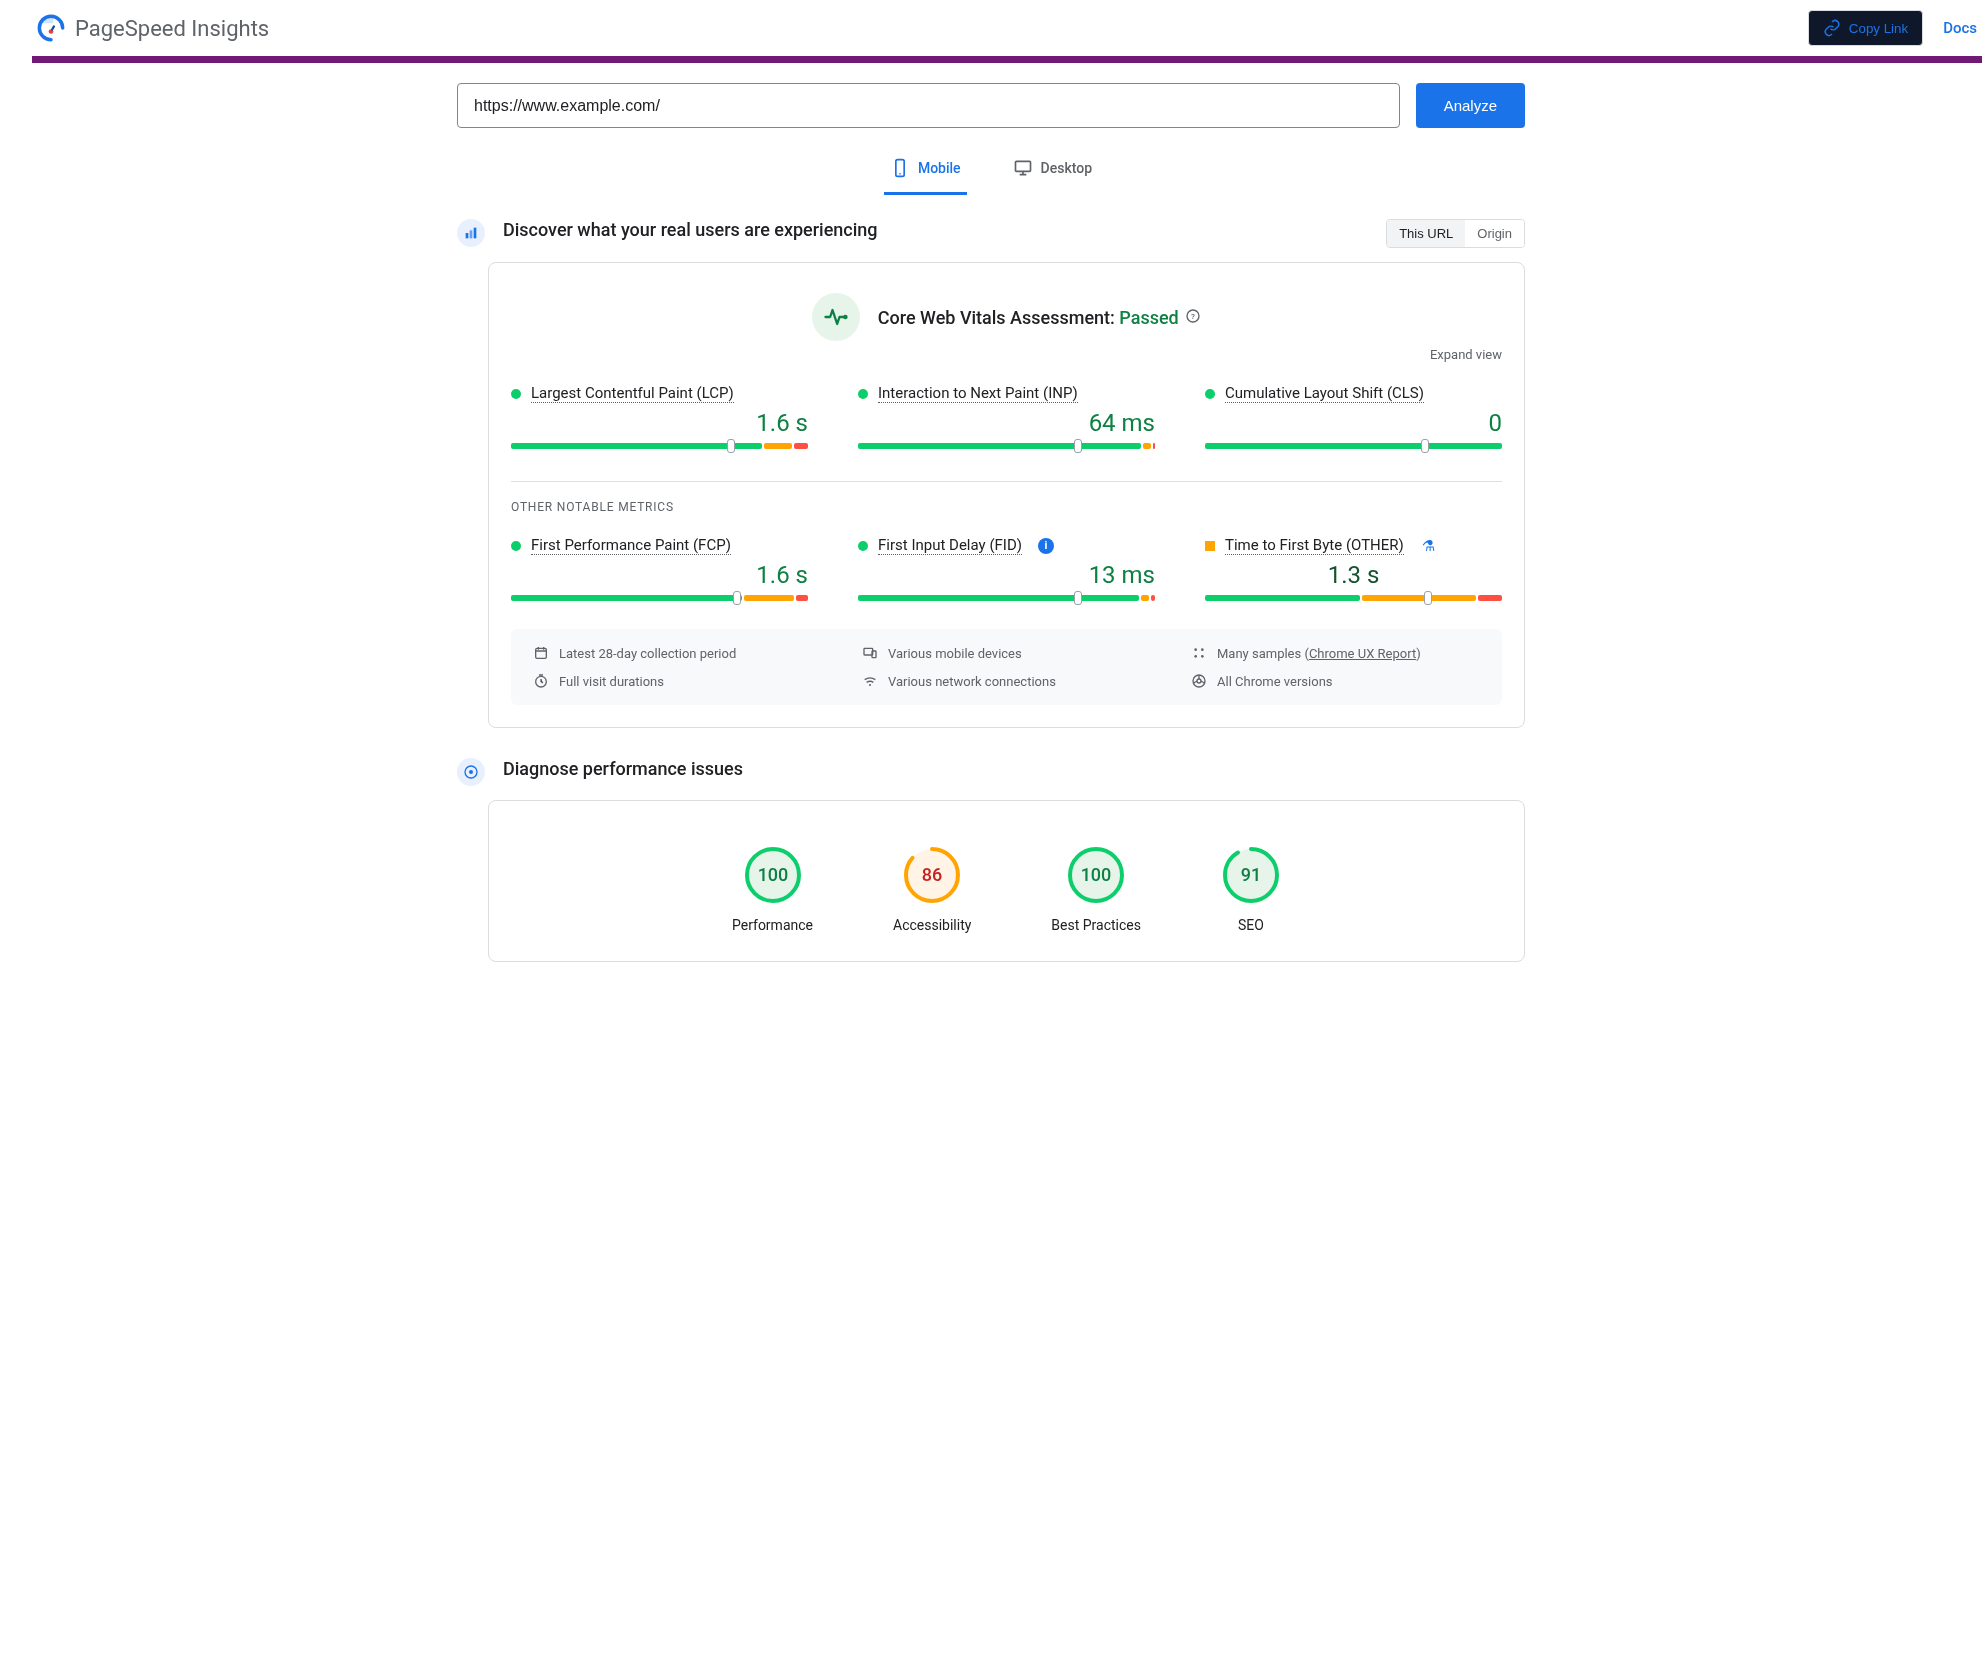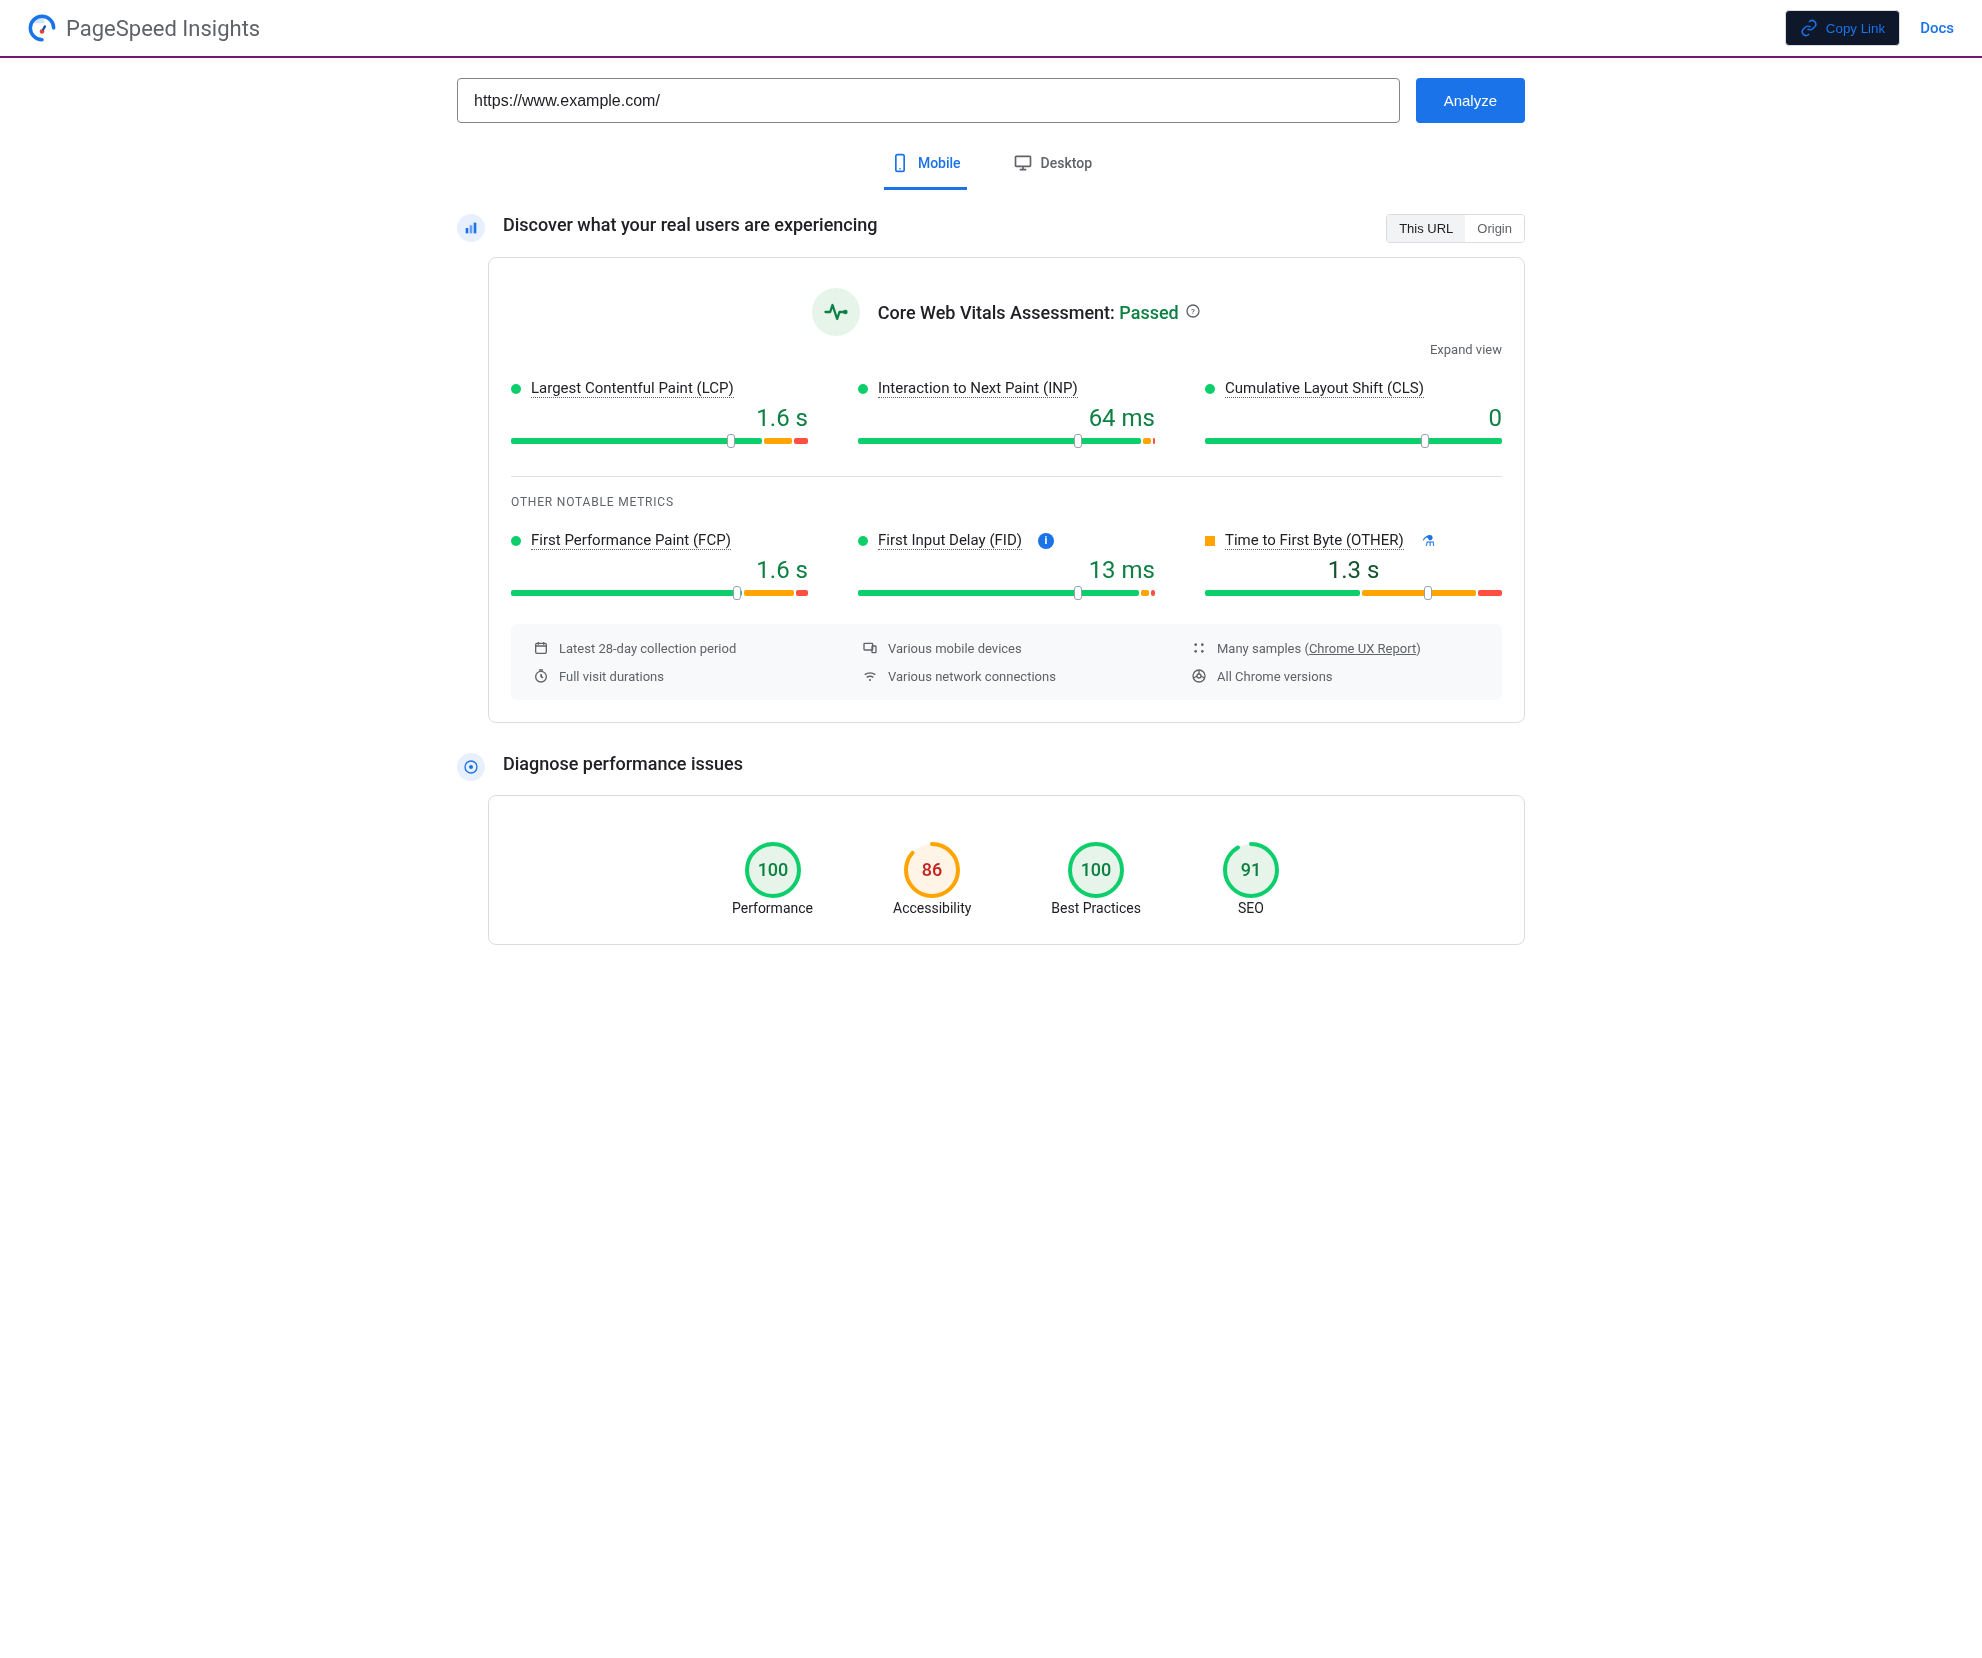--- a/index.html
+++ b/index.html
@@ -1,19 +1,19 @@
 <!DOCTYPE html>
 <html><head>
 <meta charset="utf-8">
 <style>
 * { box-sizing: border-box; margin: 0; padding: 0; }
 body { font-family: Roboto, "Helvetica Neue", Arial, sans-serif; color: #202124; background: #fff; font-size: 14px; }
 a { text-decoration: none; }
 
-.topbar { display: flex; align-items: center; padding: 10px 28px; border-bottom: 2px solid #701a75; }
+.topbar { display: flex; align-items: center; padding: 10px 5px; border-bottom: 7px solid #701a75; margin-left: 32px; }
 .logo { display: flex; align-items: center; gap: 10px; }
 .logo-icon { width: 28px; height: 28px; }
 .logo-text { font-size: 22px; color: #5f6368; font-weight: 400; }
 .topbar-spacer { flex: 1; }
 .copy-link-btn { display: flex; align-items: center; gap: 8px; border: 1px solid #dadce0; border-radius: 4px; padding: 8px 14px; color: #1a73e8; font-weight: 500; cursor: pointer; background: #0f172a; margin-right: 20px; }
 .docs-link { color: #1a73e8; font-weight: 500; font-size: 15px; }
 
 .container { max-width: 1068px; margin: 0 auto; padding: 20px 0; }
 .url-row { display: flex; gap: 16px; margin-bottom: 20px; }
 .url-input { flex: 1; border: 1px solid #80868b; border-radius: 4px; padding: 2px 16px; font-size: 16px; color: #202124; }
@@ -59,21 +59,21 @@
 
 .divider { border: none; border-top: 1px solid #e0e0e0; margin: 32px 0 18px; }
 .subhead { font-size: 12px; letter-spacing: 0.8px; color: #5f6368; margin-bottom: 20px; text-transform: uppercase; }
 
 .info-block { background: #f8f9fa; border-radius: 6px; padding: 16px 22px; margin-top: 28px; display: grid; grid-template-columns: repeat(3, 1fr); gap: 12px 40px; }
 .info-item { display: flex; align-items: center; gap: 10px; color: #5f6368; font-size: 13px; }
 .info-item .ic { width: 16px; height: 16px; flex-shrink: 0; }
 .info-link { color: #5f6368; text-decoration: underline; cursor: pointer; }
 
 .gauges-row { display: flex; justify-content: center; gap: 80px; padding: 22px 0 6px; }
-.gauge { display: flex; flex-direction: column; align-items: center; }
+.gauge { display: flex; flex-direction: column; align-items: center; gap: 12px; }
 .gauge-svg { width: 60px; height: 60px; }
 .gauge-label { font-size: 14px; color: #202124; }
 .gauge-num { font-size: 18px; font-weight: 500; fill: #202124; }
 .info-badge { width:16px; height:16px; border-radius:50%; background:#1a73e8; color:#fff; display:inline-flex; align-items:center; justify-content:center; font-size:11px; font-weight:700; margin-left:6px; }
 .tri-icon { color:#1a73e8; margin-left:8px; font-size:15px; }
 </style>
 </head>
 <body>
 
 <div class="topbar">

